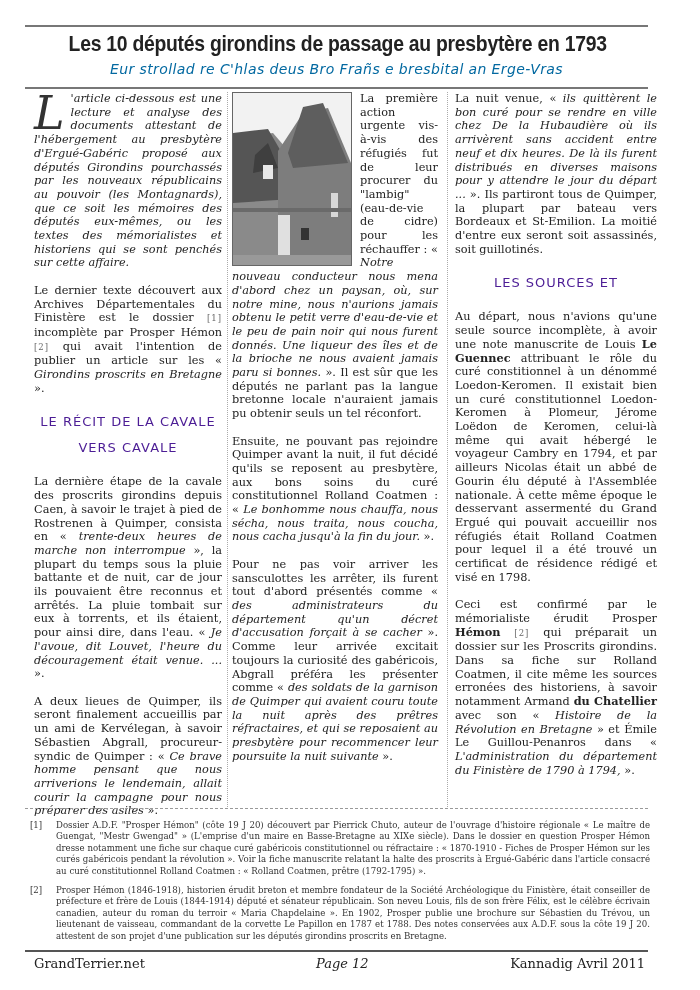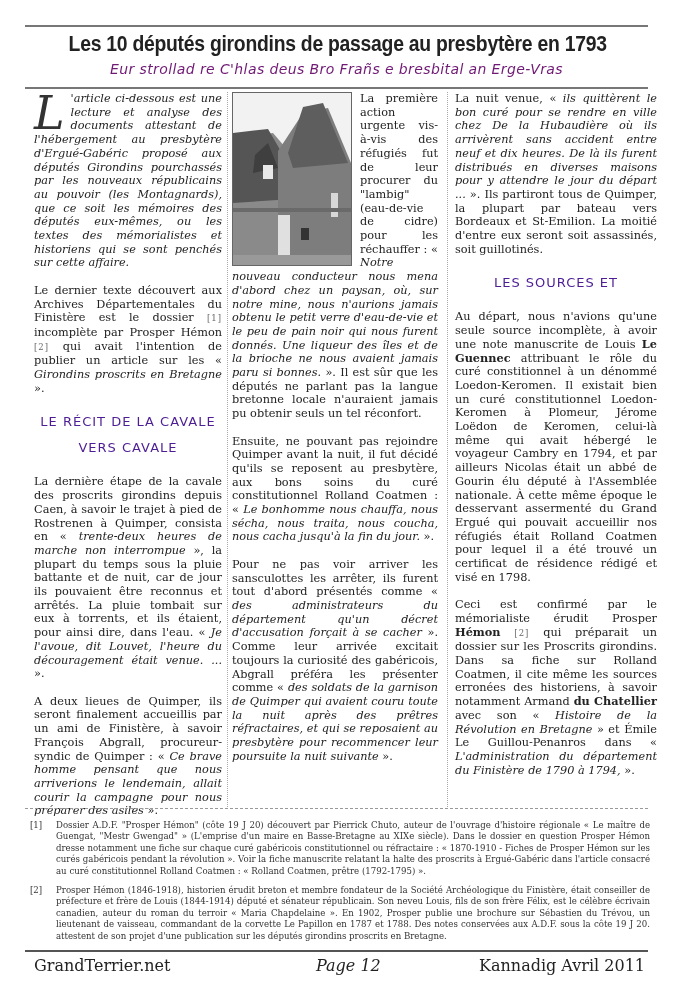--- a/index.html
+++ b/index.html
@@ -1,20 +1,20 @@
 <!DOCTYPE html>
 <html><head>
 <meta charset="utf-8">
 <style>
   html, body { margin:0; padding:0; background:#ffffff; }
   body { width:700px; height:990px; position:relative; overflow:hidden; color:#222; font-family:"DejaVu Serif", serif; }
   .rule-top { position:absolute; left:25px; top:25px; width:623px; height:2px; background:#777; }
   .rule-title-bottom { position:absolute; left:25px; top:87px; width:623px; height:2px; background:#777; }
   .title { position:absolute; left:25px; top:31px; width:623px; text-align:center; font-family:"Liberation Sans", sans-serif; font-size:22.5px; font-weight:bold; letter-spacing:-0.3px; color:#222; transform:scaleX(0.86); transform-origin:center; white-space:nowrap; }
-  .subtitle { position:absolute; left:25px; top:61px; width:623px; text-align:center; font-family:"DejaVu Sans", sans-serif; font-size:14px; font-style:italic; color:#701a75; letter-spacing:0.4px; white-space:nowrap; }
+  .subtitle { position:absolute; left:25px; top:61px; width:623px; text-align:center; font-family:"DejaVu Sans", sans-serif; font-size:14px; font-style:italic; color:#0369a1; letter-spacing:0.4px; white-space:nowrap; }
 
   .col { position:absolute; top:92px; font-size:11.3px; line-height:13.7px; text-align:justify; hyphens:manual; }
   .col p { margin:0 0 13.7px 0; }
   .col-left { left:34px; width:188px; }
   .col-mid { left:232px; width:206px; }
   .col-right { left:455px; width:202px; }
   .vdiv { position:absolute; top:92px; height:715px; width:0; border-left:1px dotted #aaa; }
   .vdiv1 { left:227px; }
   .vdiv2 { left:447px; }
 
@@ -26,21 +26,21 @@
   .photo { float:left; width:118px; height:172px; margin:0 8px 4px 0; border:1px solid #666; position:relative; overflow:hidden; background:#f0f0f0; }
   .midtext { }
 
   .hdiv { position:absolute; left:25px; top:808px; width:623px; height:0; border-top:1px dashed #999; }
   .notes { position:absolute; left:30px; top:820px; width:620px; font-size:8.6px; line-height:11.4px; color:#333; }
   .note { display:flex; margin-bottom:8px; }
   .note .num { width:26px; flex:none; }
   .note .txt { flex:1; text-align:justify; }
 
   .rule-footer { position:absolute; left:25px; top:950px; width:623px; height:2px; background:#555; }
-  .footer { position:absolute; top:956px; font-size:16px; color:#222; }
+  .footer { position:absolute; top:956px; font-size:13px; color:#222; }
   .f-left { left:34px; }
   .f-mid { left:316px;font-style:italic; }
   .f-right { right:55px; }
 </style>
 </head>
 <body>
 
 <div class="rule-top"></div>
 <div class="title">Les 10 députés girondins de passage au presbytère en 1793</div>
 <div class="subtitle">Eur strollad re C'hlas deus Bro Frañs e bresbital an Erge-Vras</div>
@@ -57,21 +57,21 @@
     <span>Le dernier texte découvert aux Archives Départementales du Finistère est le dossier </span><span class="ref">[1]</span><span> incomplète par Prosper Hémon </span><span class="ref">[2]</span><span> qui avait l'intention de publier un article sur les « </span><i>Girondins proscrits en Bretagne</i><span> ».</span>
   </p>
   <div class="section-head">
     <div>LE RÉCIT DE LA CAVALE</div>
     <div>VERS CAVALE</div>
   </div>
   <p>
     <span>La dernière étape de la cavale des proscrits girondins depuis Caen, à savoir le trajet à pied de Rostrenen à Quimper, consista en « </span><i>trente-deux heures de marche non interrompue</i><span> », la plupart du temps sous la pluie battante et de nuit, car de jour ils pouvaient être reconnus et arrêtés. La pluie tombait sur eux à torrents, et ils étaient, pour ainsi dire, dans l'eau. « </span><i>Je l'avoue, dit Louvet, l'heure du découragement était venue. ...</i><span> ».</span>
   </p>
   <p>
-    <span>A deux lieues de Quimper, ils seront finalement accueillis par un ami de Finistère, à savoir François Abgrall, procureur-syndic de Quimper : « </span><i>Ce brave homme pensant que nous arriverions le lendemain, allait courir la campagne pour nous préparer des asiles</i><span> ».</span>
+    <span>A deux lieues de Quimper, ils seront finalement accueillis par un ami de Kervélegan, à savoir Sébastien Abgrall, procureur-syndic de Quimper : « </span><i>Ce brave homme pensant que nous arriverions le lendemain, allait courir la campagne pour nous préparer des asiles</i><span> ».</span>
   </p>
 </div>
 
 <div class="col col-mid">
   <div class="photo" title="Presbytère d'Ergué-Gabéric (photo)">
     <svg width="118" height="172" viewBox="0 0 118 172">
       <rect x="0" y="0" width="118" height="172" fill="#f2f2f2"></rect>
       <polygon points="0,45 40,40 70,75 70,172 0,172" fill="#8a8a8a"></polygon>
       <polygon points="0,40 35,36 75,105 0,110" fill="#555"></polygon>
       <polygon points="45,58 70,20 95,15 118,70 118,172 45,172" fill="#7d7d7d"></polygon>

